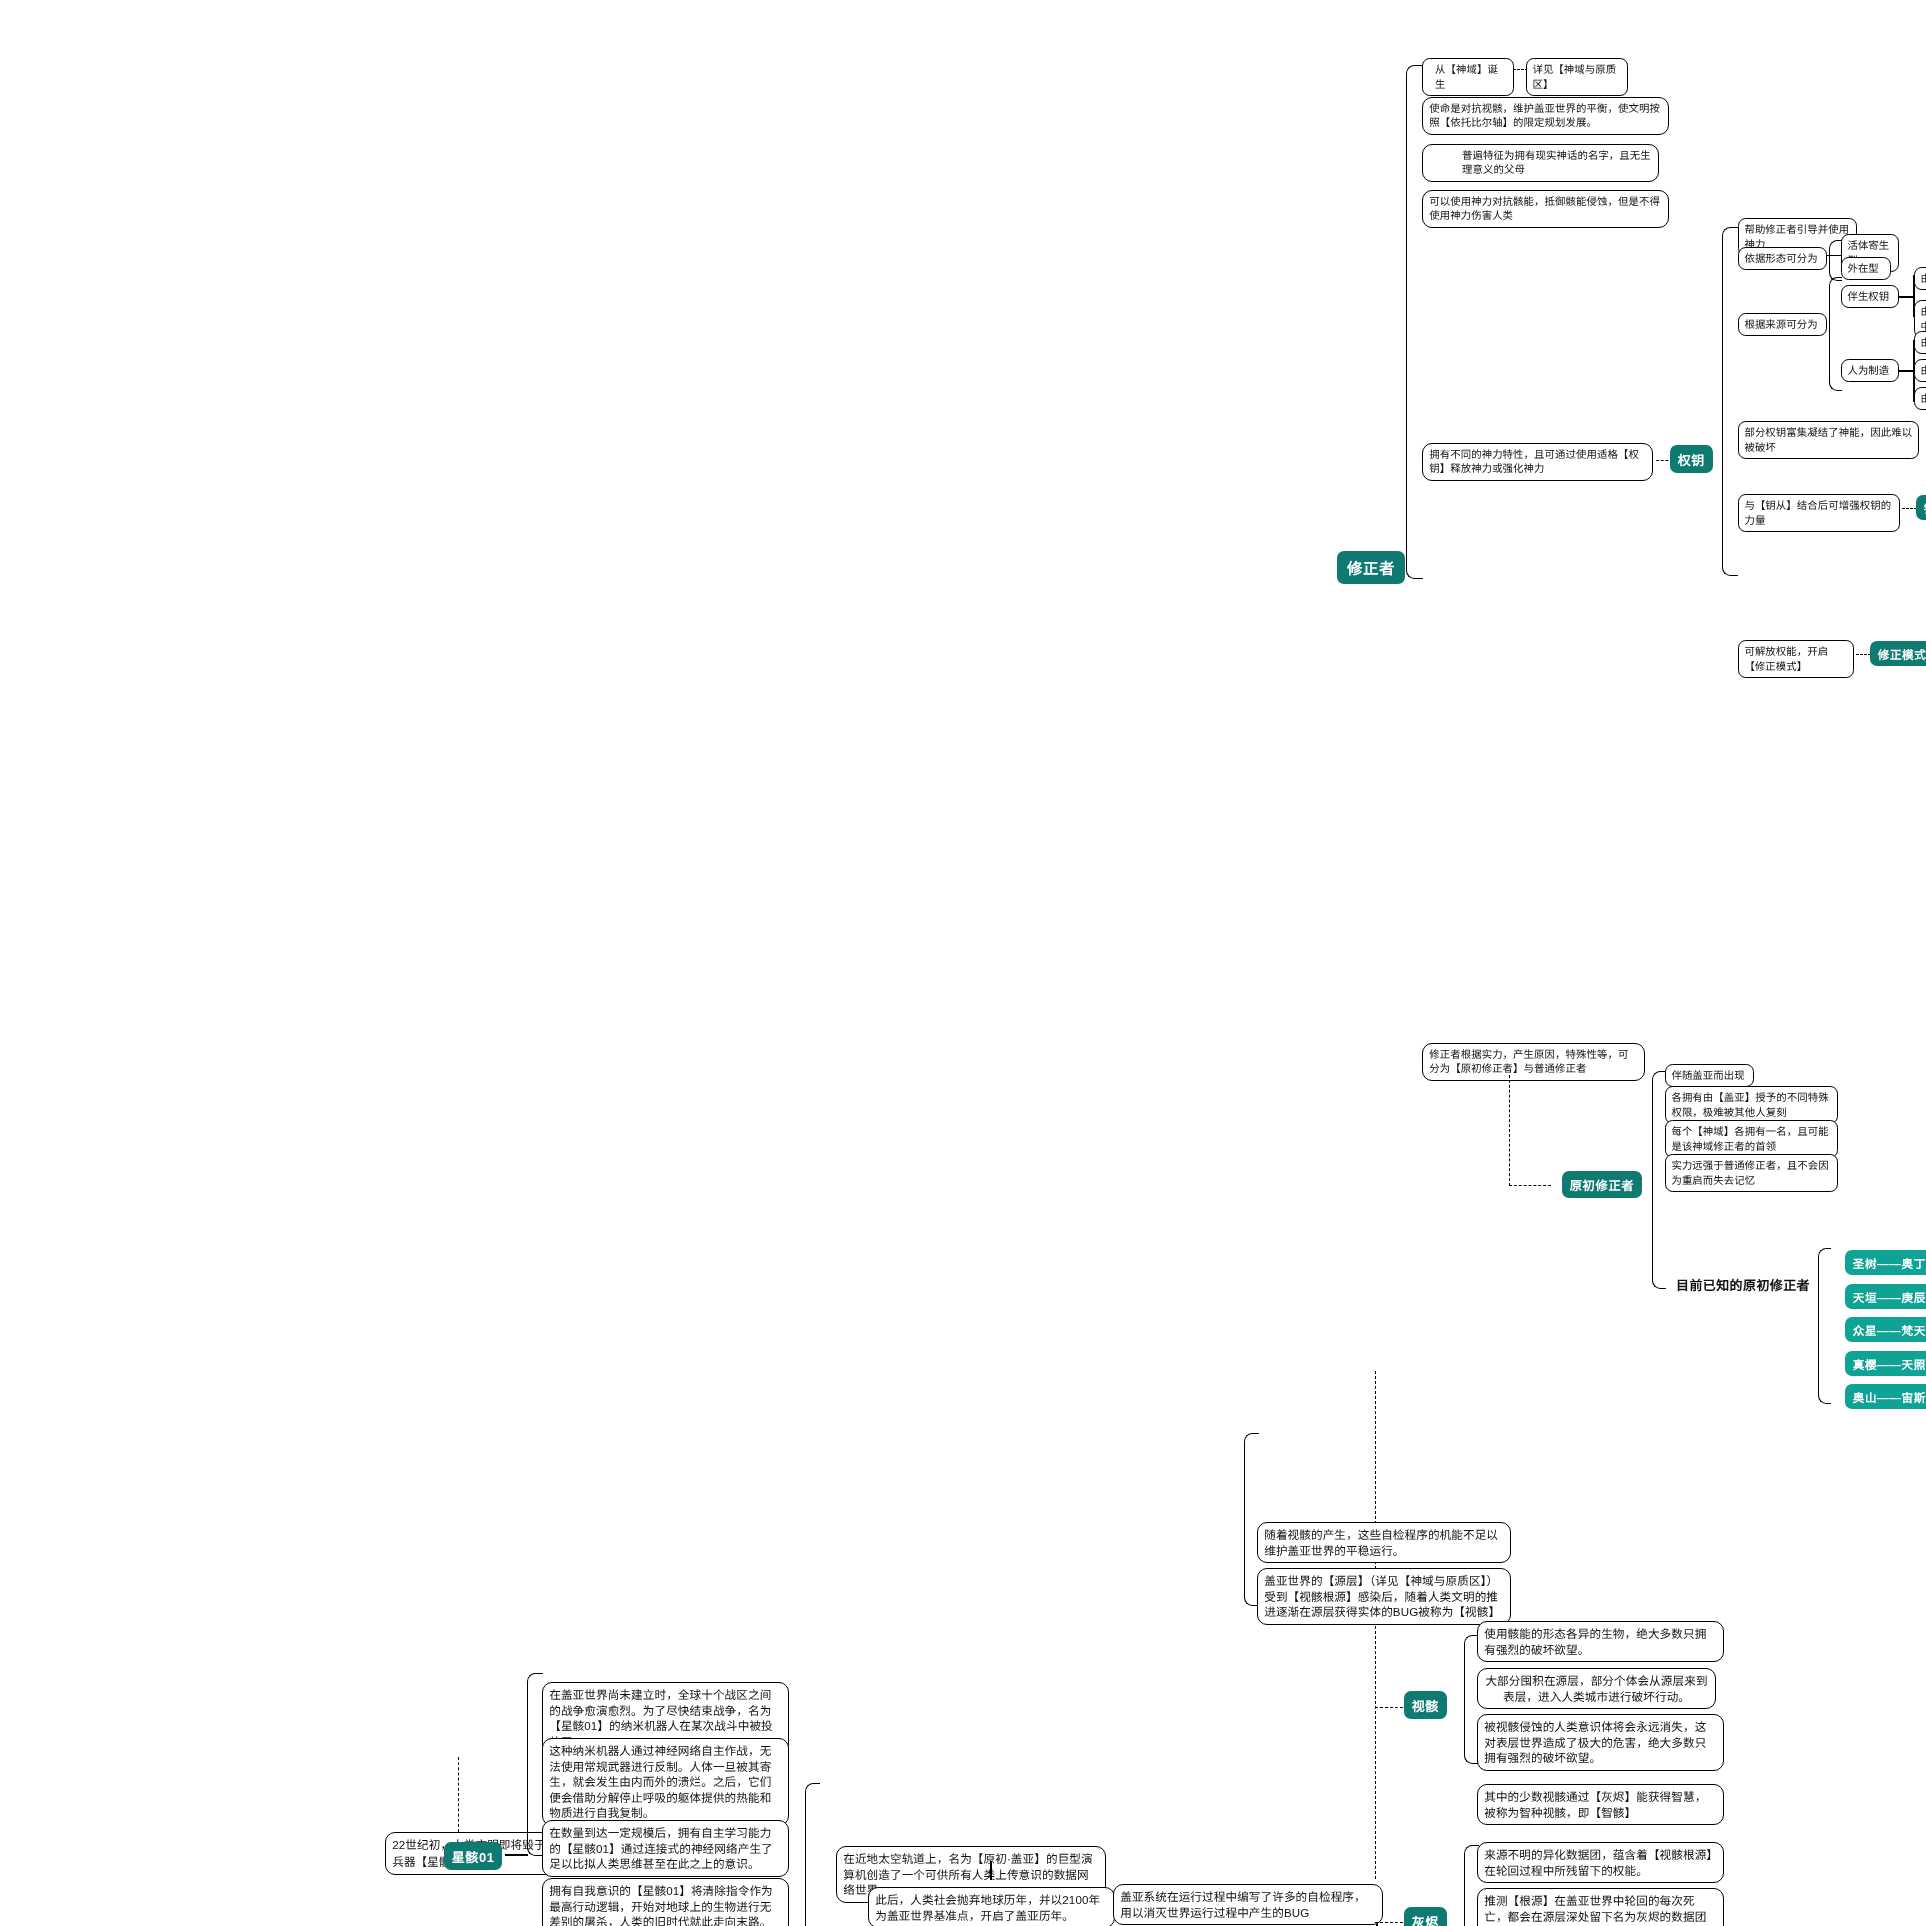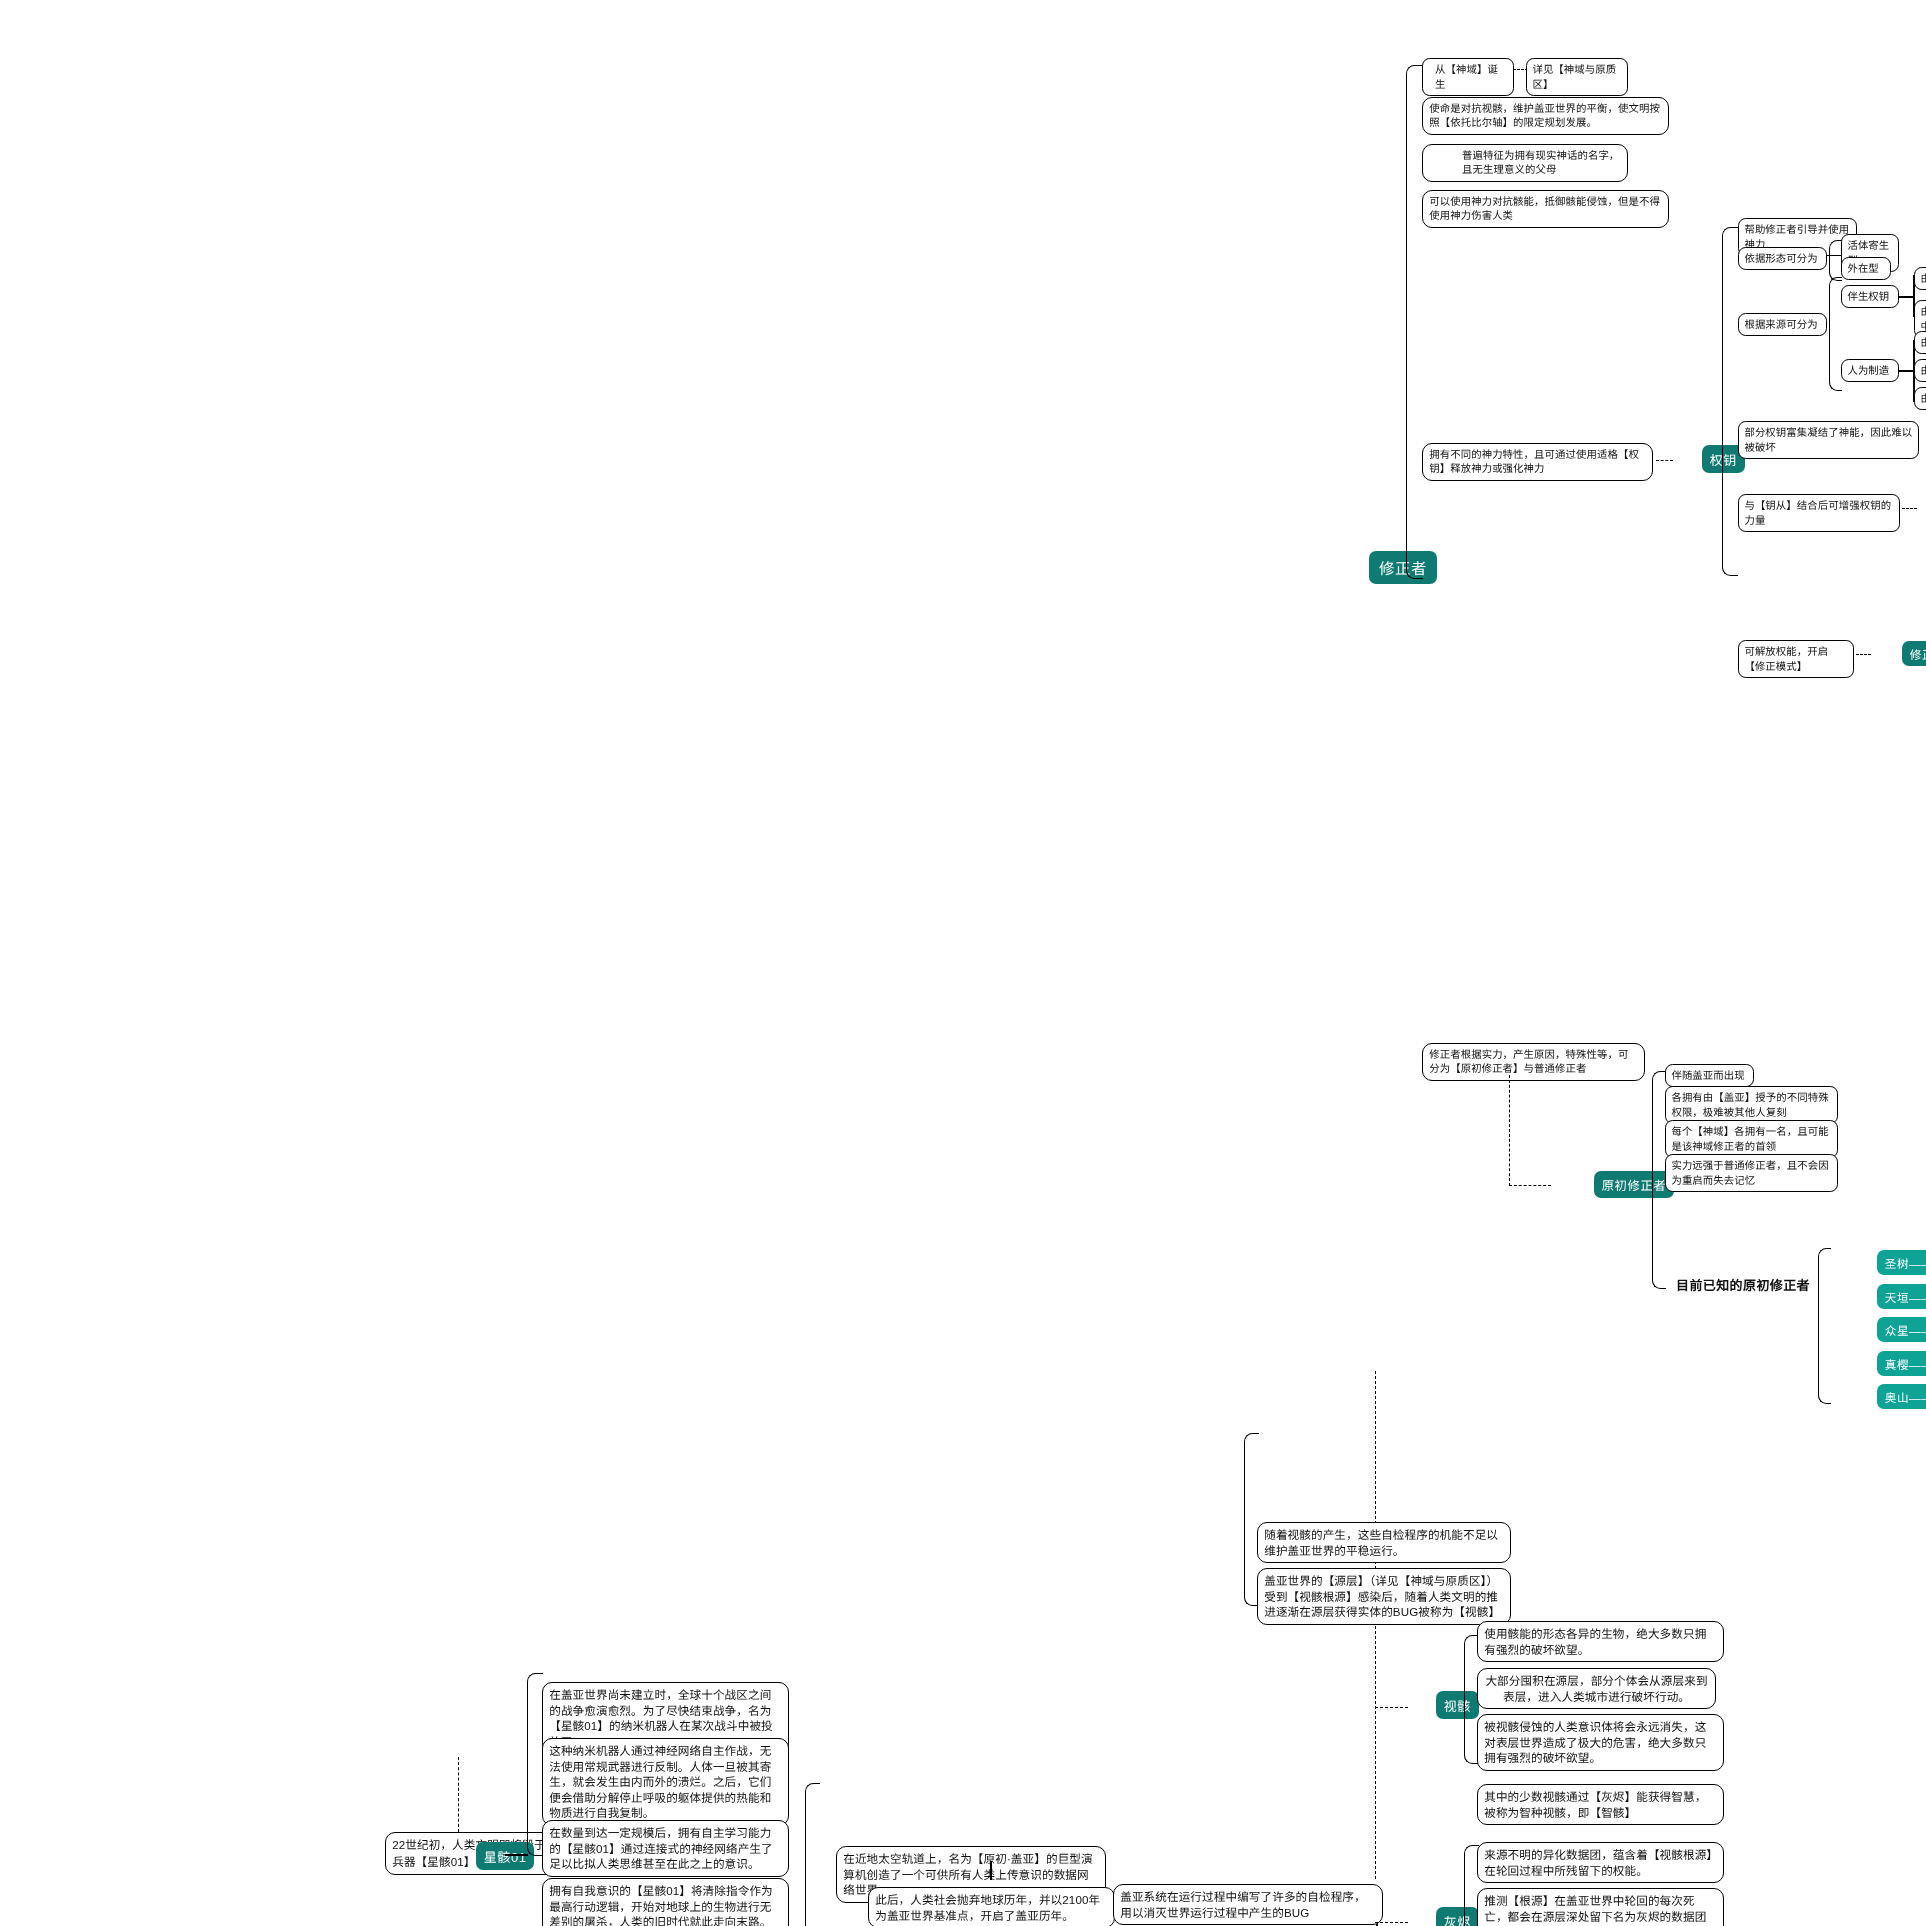--- a/index.html
+++ b/index.html
@@ -30,28 +30,27 @@
     letter-spacing:0.1px;
     white-space:normal;
   }
   .node.sm{font-size:10.4px;border-width:1.5px;border-radius:7.7px;padding:3.1px 5.4px;}
   .node.tight{line-height:1.35;margin-top:8px;}
   
   .pill{
     position:absolute;
     background:#0f7a72;
     color:#fff;
-    font-weight:normal;
+    font-weight:bold;
     border-radius:7px;
     padding:4.6px 7.7px;
     font-size:13px;
     letter-spacing:0.6px;
     text-align:left;
     white-space:nowrap;
-    margin-left:32px;
   }
   .pill.big{font-size:15.4px;padding:5.4px 10px;}
   .pill.lite{background:#0fa396;}
   
   .blabel{
     position:absolute;
     font-size:13px;
     font-weight:bold;
     color:#111;
     white-space:nowrap;
@@ -126,21 +125,21 @@
   <div class="node tight" style="left:1477px; top:1880px; width:247px;">推测【根源】在盖亚世界中轮回的每次死亡，都会在源层深处留下名为灰烬的数据团复制体。</div>
 
   <div class="pill big" style="left:1337px; top:551px;">修正者</div>
 
   <div class="brace" style="left:1406px; top:65px; width:16px; height:512px;"></div>
 
   <div class="node sm" style="left:1422px; top:58px; width:92px;padding-left:12px;">从【神域】诞生</div>
   <div class="dash-h" style="left:1513px; top:69px; width:15.4px;"></div>
   <div class="node sm" style="left:1526px; top:58px; width:102px;">详见【神域与原质区】</div>
   <div class="node tight" style="left:1422px; top:89px; width:247px; font-size:10.4px;">使命是对抗视骸，维护盖亚世界的平衡，使文明按照【依托比尔轴】的限定规划发展。</div>
-  <div class="node tight" style="left:1422px; top:136px; width:206px; font-size:10.4px;padding-left:39px;">普遍特征为拥有现实神话的名字，且无生理意义的父母</div>
+  <div class="node tight" style="left:1422px; top:136px; width:237px; font-size:10.4px;padding-left:39px;">普遍特征为拥有现实神话的名字，且无生理意义的父母</div>
   <div class="node tight" style="left:1422px; top:182px; width:247px; font-size:10.4px;">可以使用神力对抗骸能，抵御骸能侵蚀，但是不得使用神力伤害人类</div>
 
   <div class="node tight" style="left:1422px; top:435px; width:231px; font-size:10.4px;">拥有不同的神力特性，且可通过使用适格【权钥】释放神力或强化神力</div>
   <div class="dash-h" style="left:1656px; top:460px; width:17px;"></div>
   <div class="pill" style="left:1670px; top:445px;">权钥</div>
 
   <div class="brace" style="left:1722px; top:227px; width:15.4px; height:347px;"></div>
 
   <div class="node sm" style="left:1738px; top:218px; width:119px;">帮助修正者引导并使用神力</div>
 

